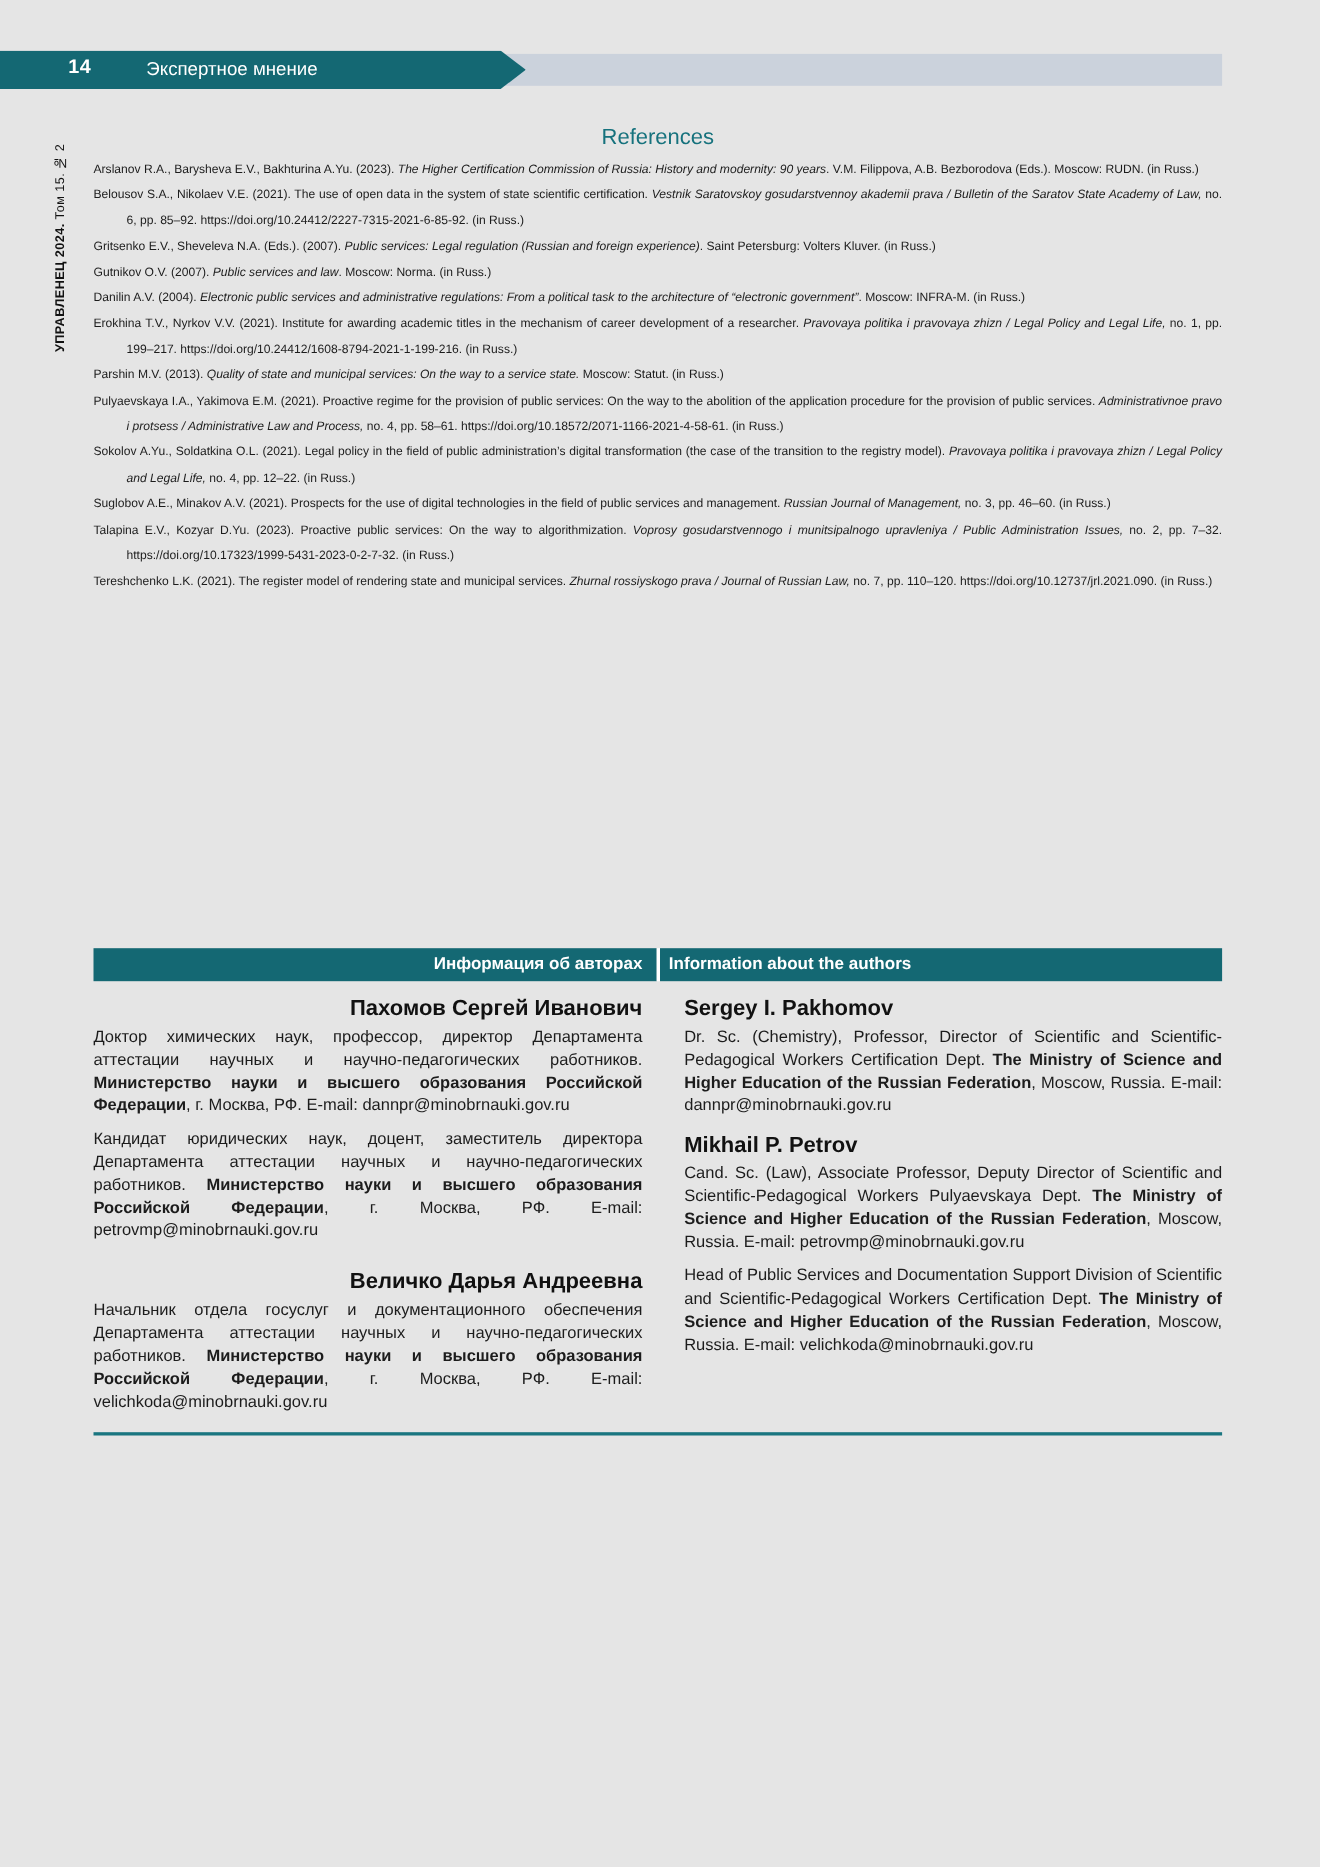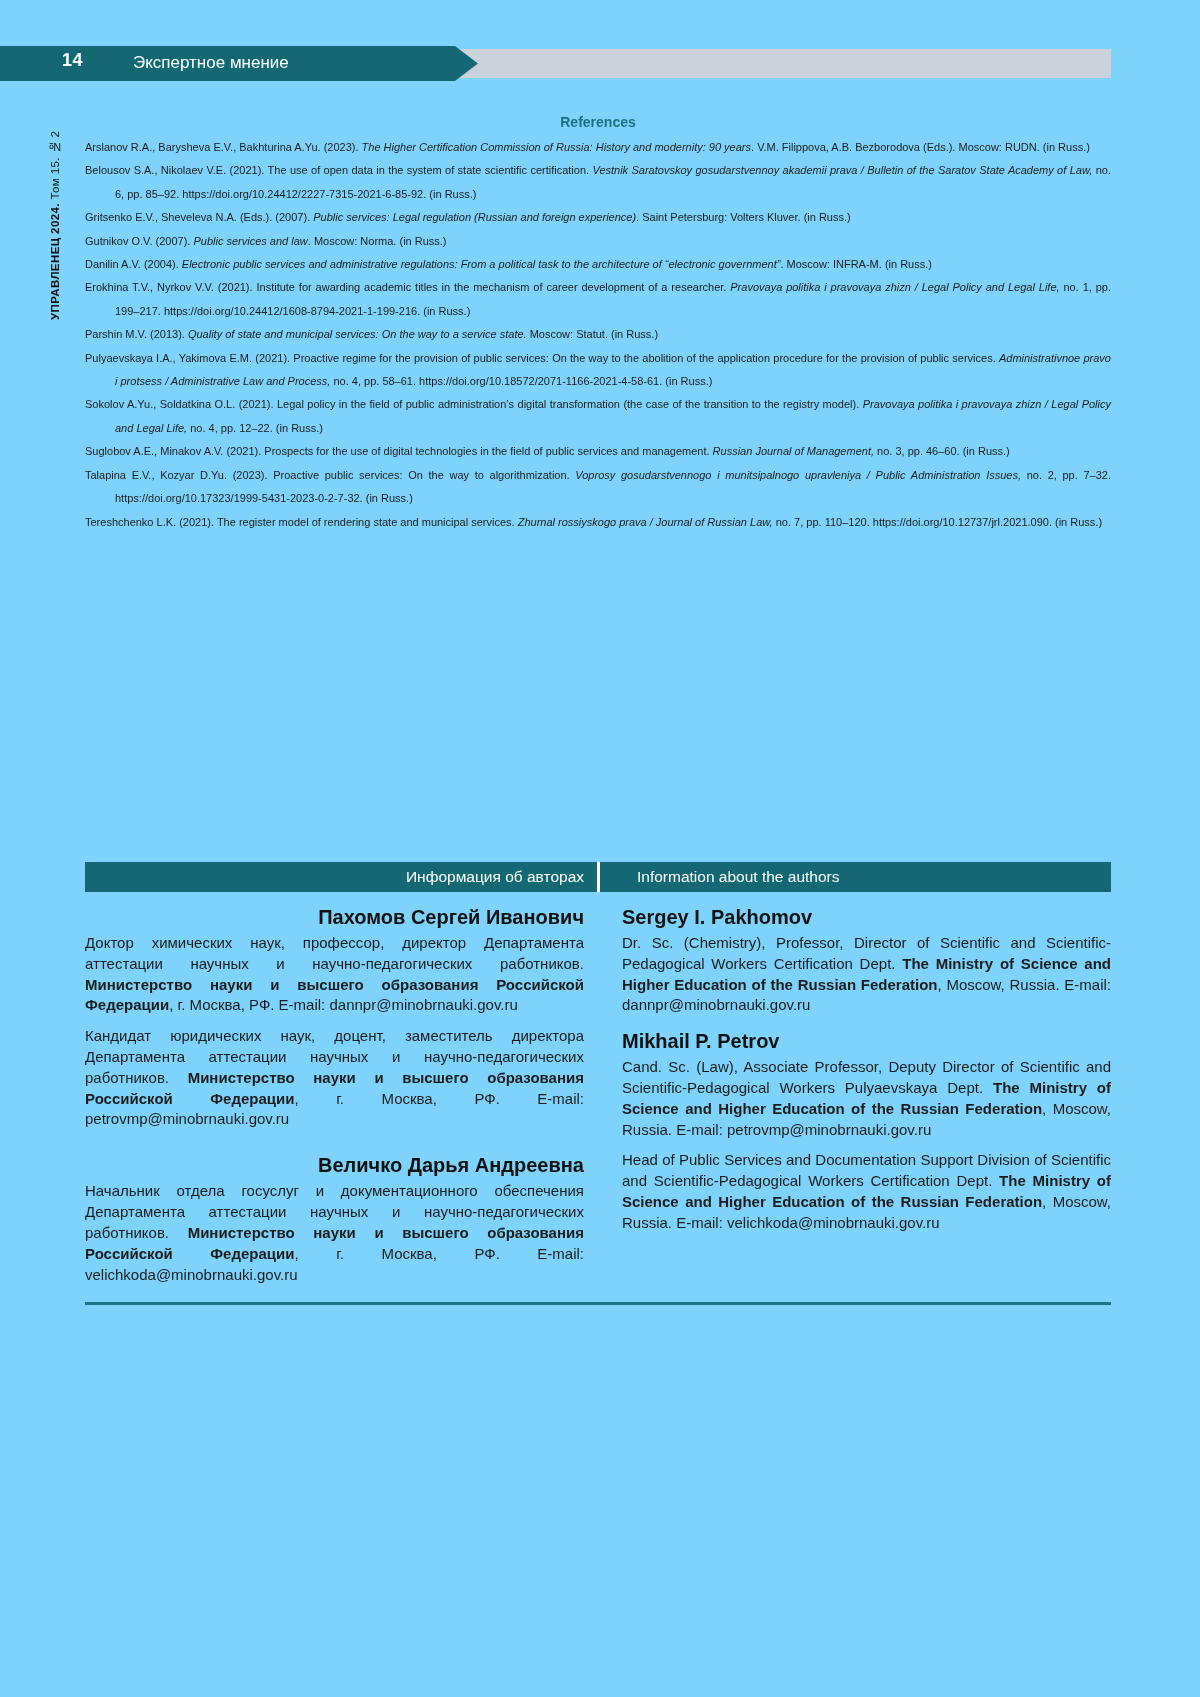--- a/index.html
+++ b/index.html
@@ -1,19 +1,19 @@
 <!DOCTYPE html>
 <html lang="en"><head>
 <meta charset="utf-8">
 <style>
   html,body{margin:0;padding:0;background:#ffffff;}
   .page{
     position:relative;
     width:1200px;height:1697px;
-    background:#7dd3fc;
+    background:#e5e5e5;
     color:#1c1c1c;
     font-family:"Liberation Sans","DejaVu Sans",sans-serif;
     overflow:hidden;
   }
   
   .band{position:absolute;left:0;top:49px;width:1111px;height:29px;background:#cbd2dc;}
   .band-teal{
     position:absolute;left:0;top:-3px;width:478px;height:35px;
     background:#146873;
     -webkit-clip-path:polygon(0 0,455px 0,478px 50%,455px 100%,0 100%);
@@ -31,38 +31,38 @@
   .vlabel{
     position:absolute;left:49px;top:110px;height:210px;
     writing-mode:vertical-rl;transform:rotate(180deg);
     font-size:11.5px;letter-spacing:.4px;color:#111;
     white-space:nowrap;
   }
   .vlabel b{letter-spacing:.4px;}
   
   .refs-wrap{position:absolute;left:85px;top:114px;width:1026px;}
   .refs-heading{
-    text-align:center;color:#16727d;font-weight:bold;
-    font-size:14px;margin:0 0 6px 0;
+    text-align:center;color:#16727d;font-weight:normal;
+    font-size:20px;margin:0 0 6px 0;
   }
   .ref{
     margin:0;text-align:justify;
     font-size:11px;line-height:23.4px;
     padding-left:30px;text-indent:-30px;
   }
   
   .authors{position:absolute;left:85px;top:862px;width:1026px;}
   .authors-head{display:flex;height:30px;}
   .authors-head .hcell{
-    background:#146873;color:#ffffff;font-weight:normal;font-size:15.5px;
+    background:#146873;color:#ffffff;font-weight:bold;font-size:15.5px;
     display:flex;align-items:center;
   }
   .authors-head .h-ru{width:512px;justify-content:flex-end;padding-right:13px;box-sizing:border-box;}
   .authors-head .h-gap{width:3px;background:#ffffff;}
-  .authors-head .h-en{flex:1;padding-left:37px;box-sizing:border-box;}
+  .authors-head .h-en{flex:1;padding-left:8px;box-sizing:border-box;}
   .author-row{
     display:grid;grid-template-columns:499px 489px;column-gap:38px;
     margin-top:10px;
   }
   .a-name{font-size:20px;font-weight:bold;margin:4px 0 4px 0;color:#111;}
   .a-name.ru{text-align:right;}
   .a-bio{
     margin:0;text-align:justify;font-size:15px;line-height:20.8px;
   }
   .rule{

